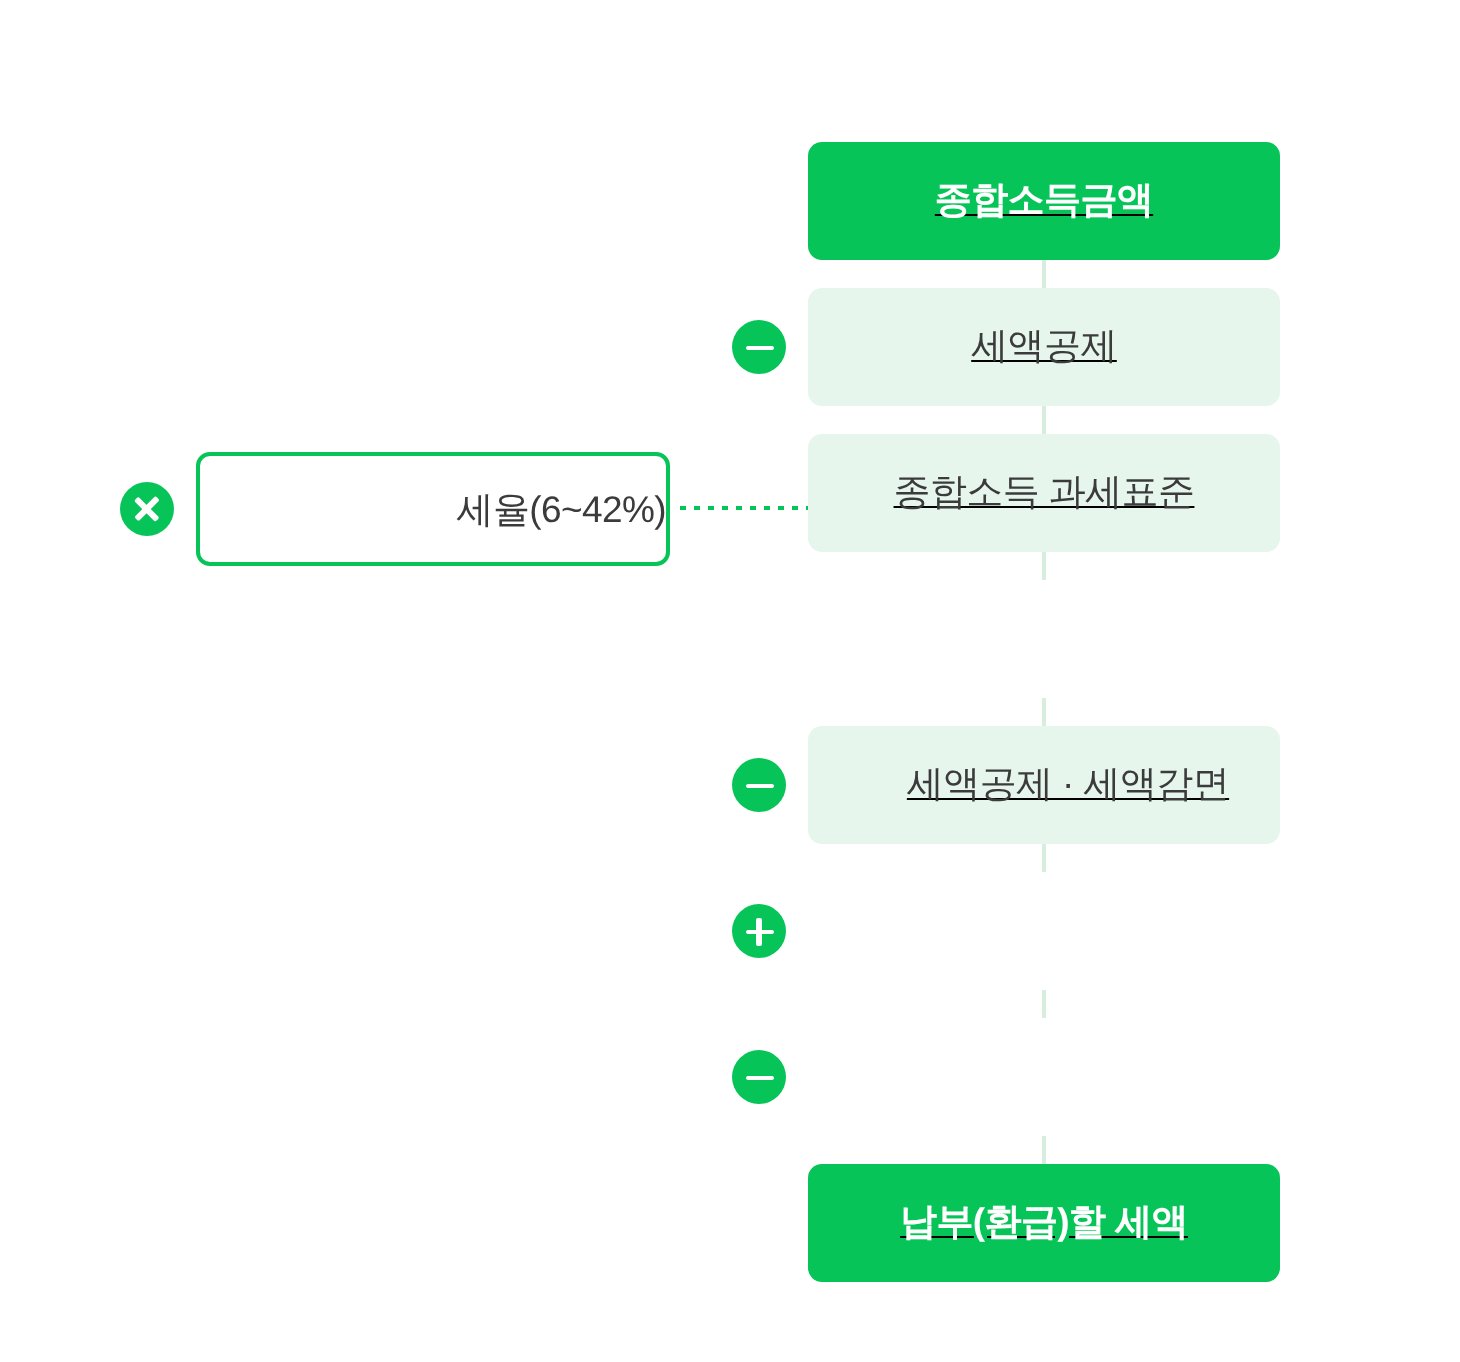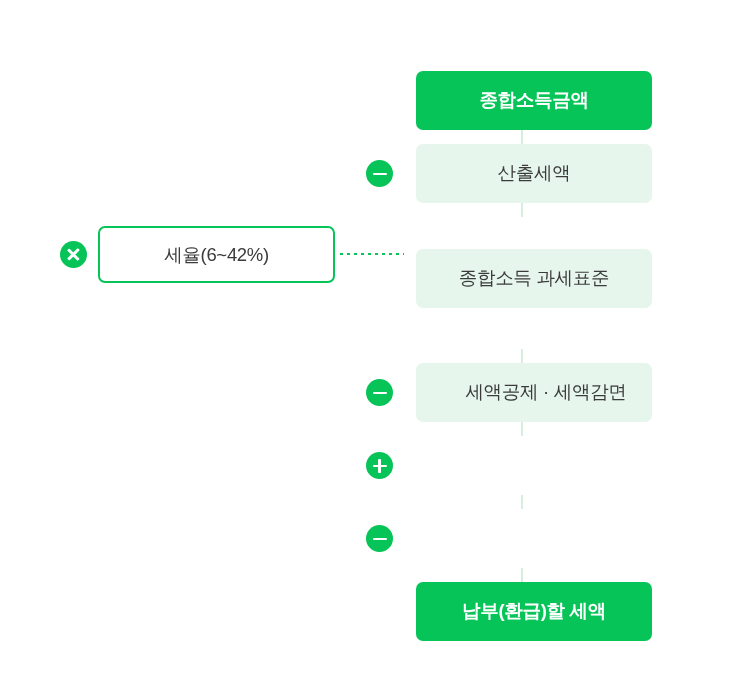--- a/index.html
+++ b/index.html
@@ -25,29 +25,30 @@
   .spine {
     position: absolute;
     left: 521px;
     width: 2px;
     background: #d7eedf;
   }
 
   
   .flow-box {
     position: absolute;
-    left: 416px;
+    left: 404px;
     width: 236px;
     height: 59px;
     border-radius: 7px;
     box-sizing: border-box;
     display: flex;
     align-items: center;
     justify-content: center;
     text-align: center;
+    text-decoration: underline;
   }
   .flow-box .box-label {
     font-size: 18.5px;
     letter-spacing: -0.3px;
     line-height: 1;
     white-space: nowrap;
   }
   .flow-box.accent {
     background: #06c457;
   }
@@ -105,21 +106,21 @@
     left: 98px;
     top: 226px;
     width: 237px;
     height: 57px;
     box-sizing: border-box;
     background: #ffffff;
     border: 2px solid #06c457;
     border-radius: 7px;
     display: flex;
     align-items: center;
-    justify-content: center;
+    justify-content: flex-end;
   }
   #rate-box .box-label {
     font-size: 18.5px;
     color: #3b3b3b;
     letter-spacing: -0.3px;
     white-space: nowrap;
   }
   #rate-connector {
     position: absolute;
     left: 340px;
@@ -142,24 +143,24 @@
   <div class="spine" style="top:349px;  height:14px;"></div>
   <div class="spine" style="top:422px;  height:14px;"></div>
   <div class="spine" style="top:495px;  height:14px;"></div>
   <div class="spine" style="top:568px;  height:14px;"></div>
 
   <div class="flow-box accent" style="top:71px;">
     <span class="box-label">종합소득금액</span>
   </div>
 
   <div class="flow-box pale" style="top:144px;">
-    <span class="box-label">산출세액</span>
-  </div>
-
-  <div class="flow-box pale" style="top:217px;margin-top:32px;">
+    <span class="box-label">세액공제</span>
+  </div>
+
+  <div class="flow-box pale" style="top:217px;">
     <span class="box-label">종합소득 과세표준</span>
   </div>
 
 
   <div class="flow-box pale" style="top:363px;padding-left:24px;">
     <span class="box-label">세액공제 · 세액감면</span>
   </div>
 
 
 

